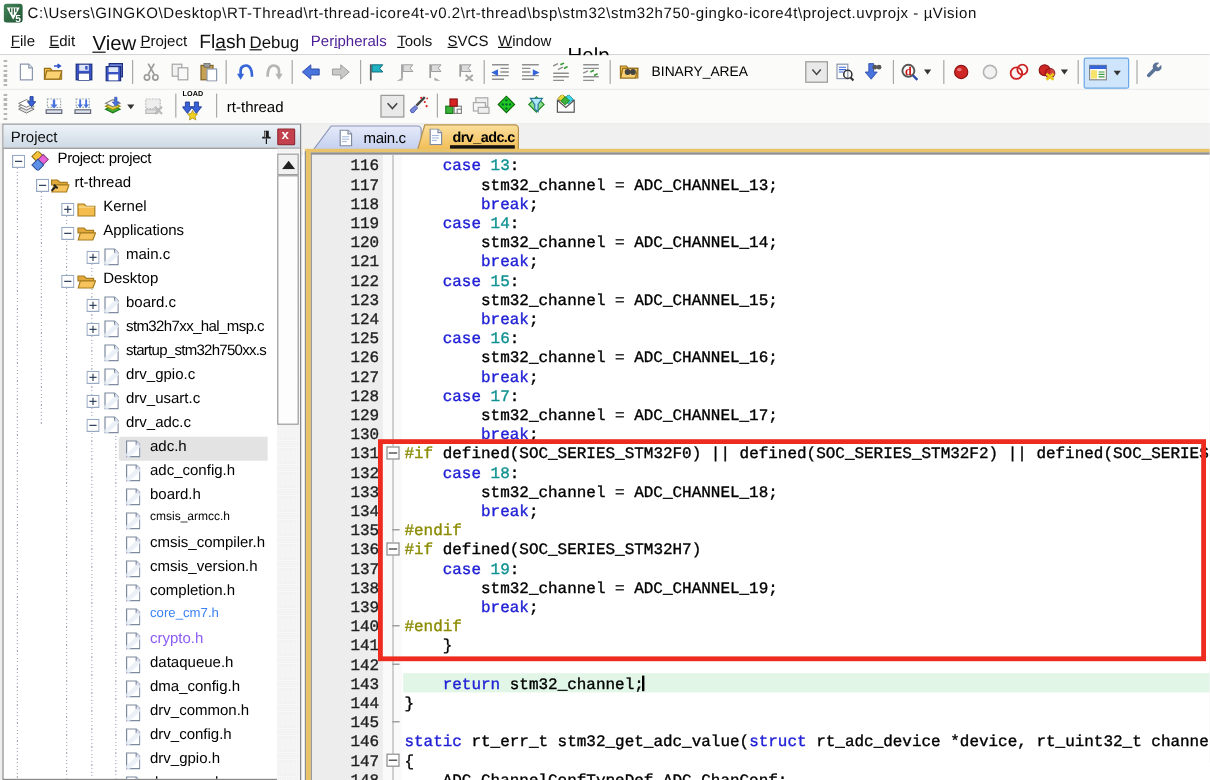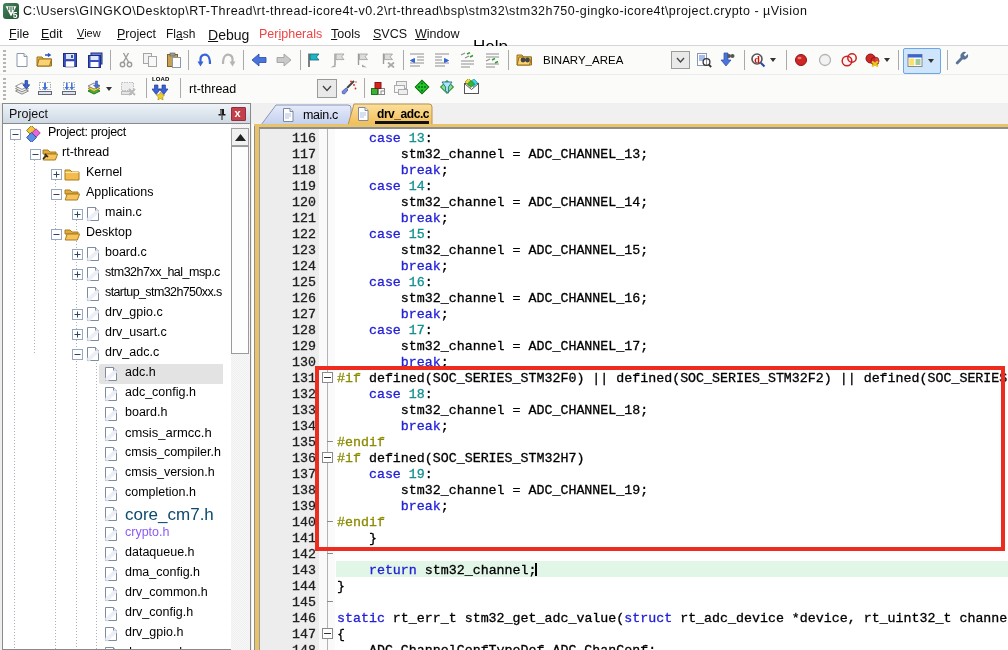--- a/index.html
+++ b/index.html
@@ -12,30 +12,30 @@
       <linearGradient id="uv" x1="0" y1="0" x2="1" y2="1">
         <stop offset="0" stop-color="#44855a"></stop>
         <stop offset="1" stop-color="#1f5233"></stop>
       </linearGradient>
     </defs>
   <rect x="0" y="0" width="16" height="16" rx="3" fill="url(#uv)"></rect>
   <path d="M2.6 3.2 h10.8 L8 13.5 z" fill="#fff"></path>
   <path d="M5.8 3.8 v3.4 M8 3.8 v5.4 M10.2 3.8 v3.4" stroke="#2a5c38" stroke-width="1.1"></path>
   <text x="9.8" y="15" font-family="Liberation Sans" font-size="8.5" font-weight="bold" fill="#fff">5</text>
 </svg>
-<div class="abs" style="left:23px;top:4px;font-size:12.5px;letter-spacing:0.47px;color:#111;white-space:nowrap">C:\Users\GINGKO\Desktop\RT-Thread\rt-thread-icore4t-v0.2\rt-thread\bsp\stm32\stm32h750-gingko-icore4t\project.crypto - µVision</div>
+<div class="abs" style="left:23px;top:4px;font-size:12.5px;letter-spacing:0.47px;color:#111;white-space:nowrap">C:\Users\GINGKO\Desktop\RT-Thread\rt-thread-icore4t-v0.2\rt-thread\bsp\stm32\stm32h750-gingko-icore4t\project.uvprojx - µVision</div>
 
 <div class="abs" style="left:0;top:22px;width:1008px;height:23px;background:#ffffff;border-bottom:1px solid #d5d5d5"></div>
 <div class="abs" style="left:9px;top:27px;font-size:12.5px;color:#111"><span style="text-decoration:underline">F</span>ile</div>
 <div class="abs" style="left:41px;top:27px;font-size:12.5px;color:#111"><span style="text-decoration:underline">E</span>dit</div>
-<div class="abs" style="left:77px;top:27px;font-size:11px;color:#111"><span style="text-decoration:underline">V</span>iew</div>
+<div class="abs" style="left:77px;top:27px;font-size:17px;color:#111"><span style="text-decoration:underline">V</span>iew</div>
 <div class="abs" style="left:117px;top:27px;font-size:12.5px;color:#111"><span style="text-decoration:underline">P</span>roject</div>
-<div class="abs" style="left:166px;top:27px;font-size:12px;color:#111">Fl<span style="text-decoration:underline">a</span>sh</div>
+<div class="abs" style="left:166px;top:27px;font-size:16px;color:#111">Fl<span style="text-decoration:underline">a</span>sh</div>
 <div class="abs" style="left:208px;top:27px;font-size:14px;color:#111"><span style="text-decoration:underline">D</span>ebug</div>
-<div class="abs" style="left:259px;top:27px;font-size:12.5px;color:#ef4444">Per<span style="text-decoration:underline">i</span>pherals</div>
+<div class="abs" style="left:259px;top:27px;font-size:12.5px;color:#4c1d95">Per<span style="text-decoration:underline">i</span>pherals</div>
 <div class="abs" style="left:331px;top:27px;font-size:12.5px;color:#111"><span style="text-decoration:underline">T</span>ools</div>
 <div class="abs" style="left:373px;top:27px;font-size:12.5px;color:#111"><span style="text-decoration:underline">S</span>VCS</div>
 <div class="abs" style="left:415px;top:27px;font-size:12.5px;color:#111"><span style="text-decoration:underline">W</span>indow</div>
 <div class="abs" style="left:473px;top:37px;font-size:17px;color:#000000"><span style="text-decoration:underline">H</span>elp</div>
 
 <div class="abs" style="left:0;top:46px;width:1008px;height:57px;background:#fbfbfa;border-bottom:1px solid #d0d0d0"></div>
 <div class="abs" style="left:0;top:74px;width:1008px;height:1px;background:#ececec"></div>
 <div style="position:absolute;left:3px;top:50px;width:3px;height:22px;background-image:repeating-linear-gradient(to bottom,#b5b5b5 0 2px,transparent 2px 4px)"></div>
 <svg style="position:absolute;left:14px;top:52px" width="16" height="16" viewBox="0 0 16 16">
     <path d="M3 1.5 h7 l3 3 v10 h-10 z" fill="#fff" stroke="#8a97ad"></path>
@@ -505,21 +505,21 @@
         <path d="M2.5 1.5 h8 l3 3 v10 h-11 z" fill="#ffffff" stroke="#7d8aa0" stroke-width="1"></path>
         <path d="M10.5 1.5 v3 h3" fill="#dfe7f2" stroke="#7d8aa0" stroke-width="1"></path>
         <path d="M2.5 14.5 l11 -10" stroke="#e8edf5" stroke-width="4" opacity="0.8"></path>
       </svg>
       <div style="position:absolute;left:125px;top:405px;font-size:12.5px;color:#000;white-space:nowrap">board.h</div>
       <svg style="position:absolute;left:103px;top:426px" width="14" height="16" viewBox="0 0 14 16">
         <path d="M2.5 1.5 h8 l3 3 v10 h-11 z" fill="#ffffff" stroke="#7d8aa0" stroke-width="1"></path>
         <path d="M10.5 1.5 v3 h3" fill="#dfe7f2" stroke="#7d8aa0" stroke-width="1"></path>
         <path d="M2.5 14.5 l11 -10" stroke="#e8edf5" stroke-width="4" opacity="0.8"></path>
       </svg>
-      <div style="position:absolute;left:125px;top:425px;font-size:13px;color:#000;white-space:nowrap">cmsis_armcc.h</div>
+      <div style="position:absolute;left:125px;top:425px;font-size:10px;color:#000;white-space:nowrap">cmsis_armcc.h</div>
       <svg style="position:absolute;left:103px;top:446px" width="14" height="16" viewBox="0 0 14 16">
         <path d="M2.5 1.5 h8 l3 3 v10 h-11 z" fill="#ffffff" stroke="#7d8aa0" stroke-width="1"></path>
         <path d="M10.5 1.5 v3 h3" fill="#dfe7f2" stroke="#7d8aa0" stroke-width="1"></path>
         <path d="M2.5 14.5 l11 -10" stroke="#e8edf5" stroke-width="4" opacity="0.8"></path>
       </svg>
       <div style="position:absolute;left:125px;top:445px;font-size:12.5px;color:#000;white-space:nowrap">cmsis_compiler.h</div>
       <svg style="position:absolute;left:103px;top:466px" width="14" height="16" viewBox="0 0 14 16">
         <path d="M2.5 1.5 h8 l3 3 v10 h-11 z" fill="#ffffff" stroke="#7d8aa0" stroke-width="1"></path>
         <path d="M10.5 1.5 v3 h3" fill="#dfe7f2" stroke="#7d8aa0" stroke-width="1"></path>
         <path d="M2.5 14.5 l11 -10" stroke="#e8edf5" stroke-width="4" opacity="0.8"></path>
@@ -529,21 +529,21 @@
         <path d="M2.5 1.5 h8 l3 3 v10 h-11 z" fill="#ffffff" stroke="#7d8aa0" stroke-width="1"></path>
         <path d="M10.5 1.5 v3 h3" fill="#dfe7f2" stroke="#7d8aa0" stroke-width="1"></path>
         <path d="M2.5 14.5 l11 -10" stroke="#e8edf5" stroke-width="4" opacity="0.8"></path>
       </svg>
       <div style="position:absolute;left:125px;top:485px;font-size:12.5px;color:#000;white-space:nowrap">completion.h</div>
       <svg style="position:absolute;left:103px;top:506px" width="14" height="16" viewBox="0 0 14 16">
         <path d="M2.5 1.5 h8 l3 3 v10 h-11 z" fill="#ffffff" stroke="#7d8aa0" stroke-width="1"></path>
         <path d="M10.5 1.5 v3 h3" fill="#dfe7f2" stroke="#7d8aa0" stroke-width="1"></path>
         <path d="M2.5 14.5 l11 -10" stroke="#e8edf5" stroke-width="4" opacity="0.8"></path>
       </svg>
-      <div style="position:absolute;left:125px;top:505px;font-size:17px;color:#0c4a6e;white-space:nowrap">core_cm7.h</div>
+      <div style="position:absolute;left:125px;top:505px;font-size:11px;color:#3b82f6;white-space:nowrap">core_cm7.h</div>
       <svg style="position:absolute;left:103px;top:526px" width="14" height="16" viewBox="0 0 14 16">
         <path d="M2.5 1.5 h8 l3 3 v10 h-11 z" fill="#ffffff" stroke="#7d8aa0" stroke-width="1"></path>
         <path d="M10.5 1.5 v3 h3" fill="#dfe7f2" stroke="#7d8aa0" stroke-width="1"></path>
         <path d="M2.5 14.5 l11 -10" stroke="#e8edf5" stroke-width="4" opacity="0.8"></path>
       </svg>
       <div style="position:absolute;left:125px;top:525px;font-size:12.5px;color:#8b5cf6;white-space:nowrap">crypto.h</div>
       <svg style="position:absolute;left:103px;top:546px" width="14" height="16" viewBox="0 0 14 16">
         <path d="M2.5 1.5 h8 l3 3 v10 h-11 z" fill="#ffffff" stroke="#7d8aa0" stroke-width="1"></path>
         <path d="M10.5 1.5 v3 h3" fill="#dfe7f2" stroke="#7d8aa0" stroke-width="1"></path>
         <path d="M2.5 14.5 l11 -10" stroke="#e8edf5" stroke-width="4" opacity="0.8"></path>

